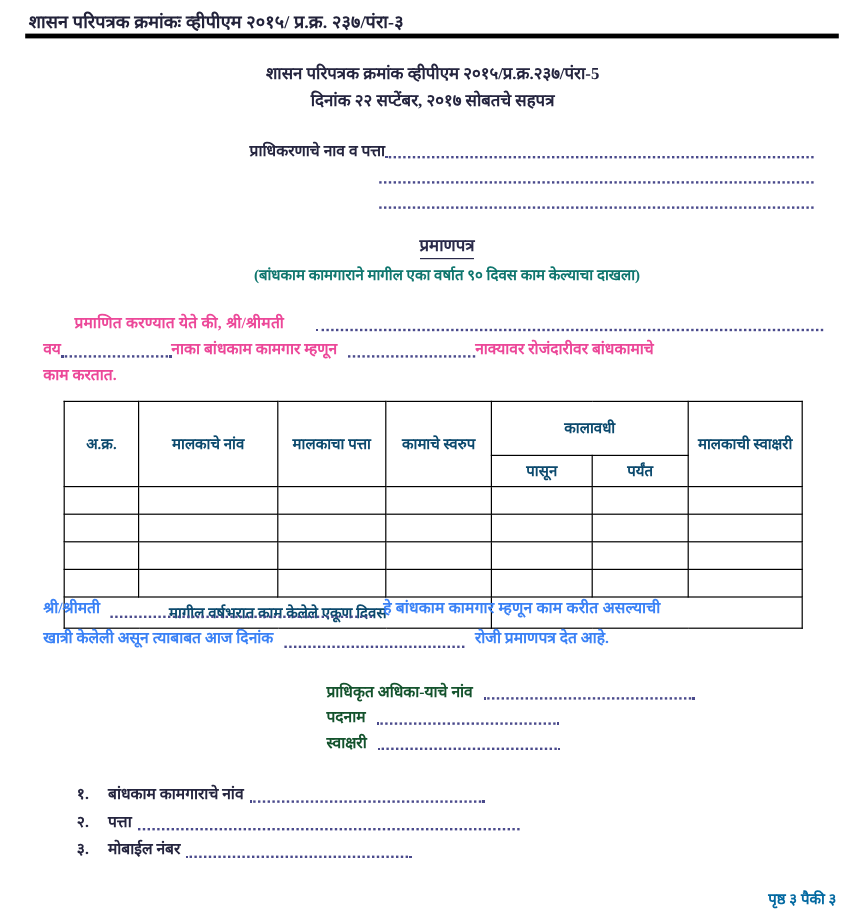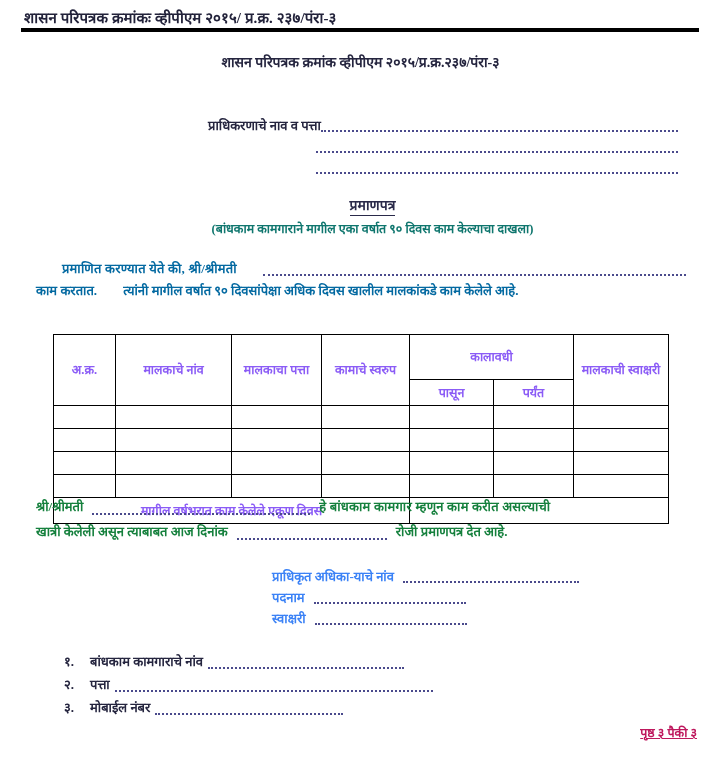--- a/index.html
+++ b/index.html
@@ -119,21 +119,21 @@
   }
 
   
   .body-text {
     position: absolute;
     left: 36px;
     top: 258px;
     width: 650px;
     font-size: 13px;
     font-weight: 700;
-    color: #0369a1;
+    color: #ec4899;
   }
   .body-line {
     line-height: 22px;
     height: 22px;
     display: flex;
     align-items: flex-end;
     white-space: nowrap;
   }
   .gap-lg { display: inline-block; width: 26px; }
   .gap-sm { display: inline-block; width: 9px; }
@@ -148,21 +148,21 @@
   }
   table.work-table {
     border-collapse: collapse;
     width: 615px;
     table-layout: fixed;
   }
   table.work-table td, table.work-table th {
     border: 1.4px solid #000000;
     font-size: 12.5px;
     font-weight: 700;
-    color: #8b5cf6;
+    color: #0c4a6e;
     text-align: center;
     vertical-align: middle;
     padding: 0 2px;
   }
   th.hdr { height: 44px; line-height: 17px; }
   td.sub-hdr { height: 25px; }
   td.data-cell { height: 22px; }
   td.total-label {
     height: 25px;
     text-align: left;
@@ -172,39 +172,39 @@
   td.total-value { height: 25px; }
 
   
   .closing {
     position: absolute;
     left: 36px;
     top: 494px;
     width: 655px;
     font-size: 13px;
     font-weight: 700;
-    color: #15803d;
+    color: #3b82f6;
   }
   .closing .cline {
     line-height: 25px;
     height: 25px;
     display: flex;
     align-items: flex-end;
     white-space: nowrap;
   }
 
   
   .sig-block {
     position: absolute;
     left: 272px;
     top: 566px;
     width: 420px;
     font-size: 13px;
     font-weight: 700;
-    color: #3b82f6;
+    color: #14532d;
   }
   .sig-block .sline {
     line-height: 21px;
     height: 21px;
     display: flex;
     align-items: flex-end;
     white-space: nowrap;
   }
 
   
@@ -231,38 +231,38 @@
   .num-list .ntext {
     white-space: nowrap;
     margin-right: 5px;
     text-align: right;
   }
 
   
   .footer {
     position: absolute;
     right: 24px;
-    top: 724px;
+    top: 740px;
     font-size: 12.5px;
     font-weight: 700;
-    color: #be185d;
-    white-space: nowrap;
-    text-decoration: underline;
+    color: #0369a1;
+    white-space: nowrap;
   }
 </style>
 </head>
 <body>
 
 <div class="page">
 
   <div class="doc-ref">शासन परिपत्रक क्रमांकः व्हीपीएम २०१५/ प्र.क्र. २३७/पंरा-३</div>
   <div class="top-rule"></div>
 
   <div class="title-block">
-    <div class="title-line">शासन परिपत्रक क्रमांक व्हीपीएम २०१५/प्र.क्र.२३७/पंरा-३</div>
+    <div class="title-line">शासन परिपत्रक क्रमांक व्हीपीएम २०१५/प्र.क्र.२३७/पंरा-5</div>
+    <div class="title-line">दिनांक २२ सप्टेंबर, २०१७  सोबतचे सहपत्र</div>
   </div>
 
   <div class="authority">
     <div class="row">
       <span class="lbl">प्राधिकरणाचे नाव व पत्ता</span>
       <span class="dots"></span>
     </div>
     <div class="row">
       <span class="lbl" style="width:108px"></span>
       <span class="dots"></span>
@@ -279,23 +279,30 @@
   </div>
 
   <div class="body-text">
     <div class="body-line">
       <span class="gap-lg"></span>
       <span class="wordspace">प्रमाणित  करण्यात  येते  की,  श्री/श्रीमती</span>
       <span class="gap-lg"></span>
       <span class="dots"></span>
     </div>
     <div class="body-line">
+      <span>वय</span>
+      <span class="dots-fixed" style="width:92px"></span>
+      <span>नाका बांधकाम कामगार म्हणून</span>
+      <span class="gap-sm"></span>
+      <span class="dots-fixed" style="width:106px"></span>
+      <span>नाक्यावर रोजंदारीवर बांधकामाचे</span>
+    </div>
+    <div class="body-line">
       <span>काम करतात.</span>
       <span class="gap-lg"></span>
-      <span>त्यांनी मागील वर्षात ९० दिवसांपेक्षा अधिक दिवस खालील मालकांकडे काम केलेले आहे.</span>
     </div>
   </div>
 
   <div class="tbl-wrap">
     <table class="work-table">
       <colgroup>
         <col style="width:62px">
         <col style="width:116px">
         <col style="width:90px">
         <col style="width:88px">

